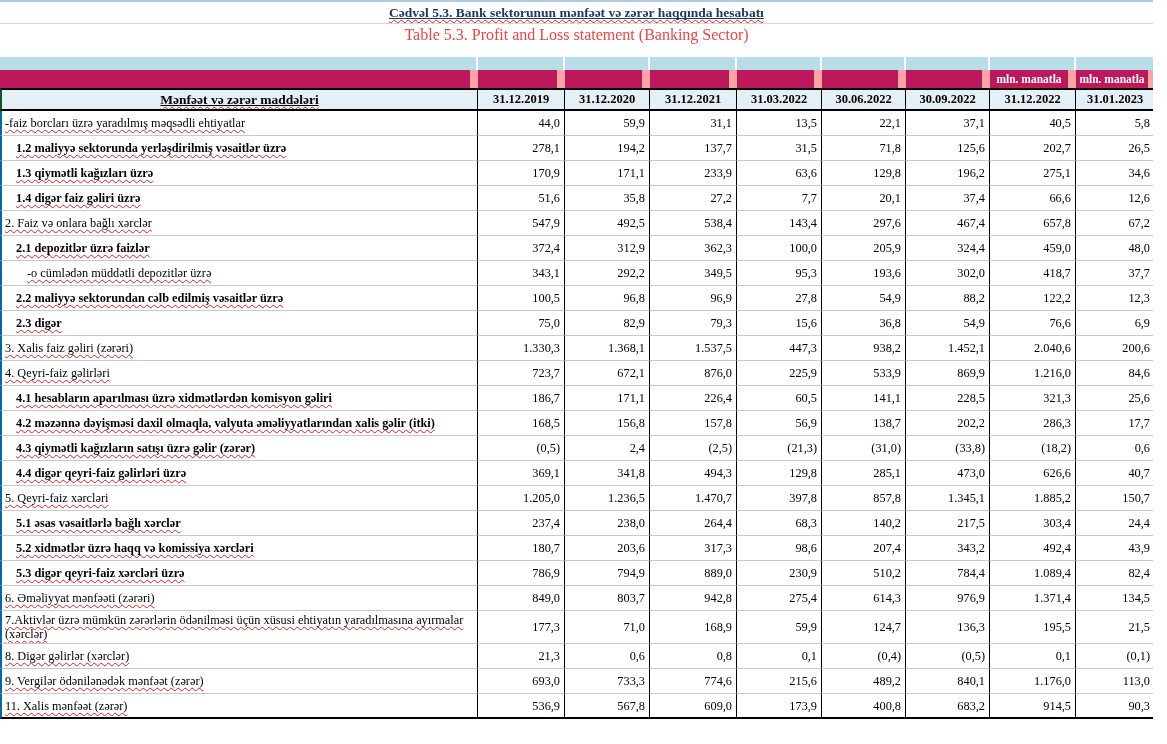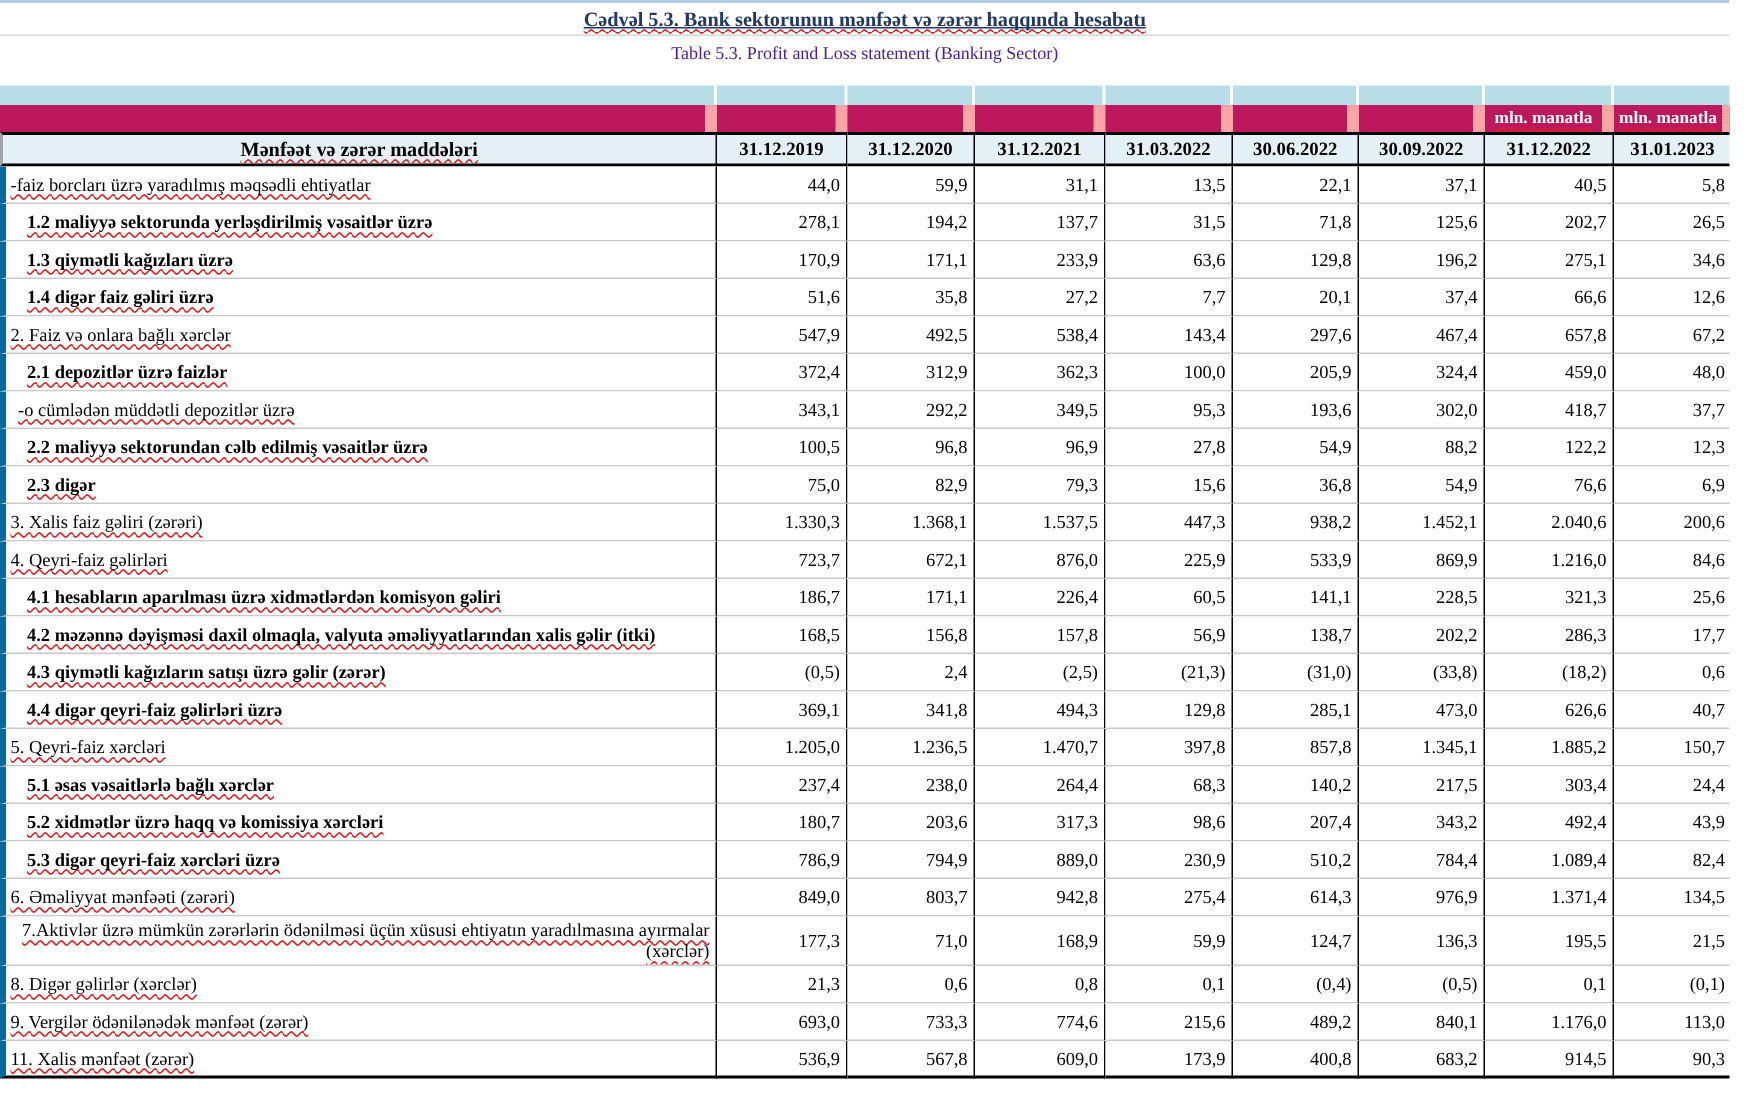--- a/index.html
+++ b/index.html
@@ -6,57 +6,57 @@
   .page{
     width:1153px;height:744px;overflow:hidden;position:relative;
     font-family:"Liberation Serif","DejaVu Serif",serif;color:#000;background:#fff;
   }
   .topline{height:2px;background:#aecde2;}
   .title-row{height:21px;display:flex;align-items:center;justify-content:center;}
   .title{font-size:13.5px;font-weight:bold;color:#1f3864;text-decoration:underline;text-decoration-color:#1f3864;}
   .sq{text-decoration-line:underline;text-decoration-style:wavy;text-decoration-color:#e02020;text-decoration-thickness:1px;text-underline-offset:2px;text-decoration-skip-ink:none;}
   .hr{height:1px;background:#d8d8d8;}
   .subtitle-row{height:22px;display:flex;align-items:center;justify-content:center;}
-  .subtitle{font-size:12px;color:#4c1d95;}
+  .subtitle{font-size:16px;color:#ef4444;}
   .spacer{height:11px;}
 
   .grid-row{display:grid;grid-template-columns:478px 87px 85px 87px 85px 84px 84px 86px 80px 11px;}
   .cell{box-sizing:border-box;overflow:hidden;}
 
   
   .band-light .cell{height:13px;background:#b7dee8;border-right:2px solid #fff;}
   .band-teal  .cell{height:18px;background:#be185d;border-right:8px solid #fca5a5;
     display:flex;align-items:center;justify-content:center;}
   .band-light .sliver,.band-teal .sliver{border-right:none;background:linear-gradient(to right,#fff 0 2px,transparent 2px);}
   .band-light .sliver{background-color:#b7dee8;}
   .band-teal  .sliver{background-color:#35869a;}
   .unit{color:#fff;font-weight:bold;font-size:11.5px;white-space:nowrap;}
 
   
   .thead .cell{height:23px;background:#e4f0f5;border-top:2px solid #000;border-bottom:2px solid #000;border-right:1px solid #000;
     display:flex;align-items:center;justify-content:center;font-weight:bold;}
-  .thead .label-h{border-left:2px solid #a3a3a3;font-size:13.5px;}
+  .thead .label-h{border-left:2px solid #14532d;font-size:13.5px;text-decoration:underline;}
   .thead .num-h{font-size:12.5px;}
   .thead .num-h:nth-last-child(2){border-right:2px solid #000000;}
   .thead .sliver{border-top:none;border-bottom:1px solid #c9c9c9;border-right:none;background:#fff;font-weight:normal;
     background-image:linear-gradient(#000,#000);background-repeat:no-repeat;background-size:1px 100%;background-position:4px 0;}
 
   
   .tr .cell{min-height:25px;border-bottom:1px solid #c9c9c9;border-right:1px solid #000;background:#fff;
     display:flex;align-items:center;font-size:12.3px;line-height:14px;}
-  .tr .label{border-left:4px solid #0369a1;justify-content:flex-start;padding-right:4px;text-align:right;}
+  .tr .label{border-left:2px solid #0369a1;justify-content:flex-start;padding-right:4px;}
   .tr .num{justify-content:flex-end;padding-right:4px;white-space:nowrap;}
   .tr .num:nth-last-child(2){border-right:2px solid #000;}
   .tr .sliver{border-right:none;background-image:linear-gradient(#000,#000);background-repeat:no-repeat;background-size:1px 100%;background-position:4px 0;}
   .tr.tall .cell{min-height:33px;}
   .tr.last .cell{border-bottom:2px solid #000;}
   .tr.last .sliver{border-bottom:1px solid #c9c9c9;}
   .ind0{padding-left:3px;}
   .ind1{padding-left:14px;font-weight:bold;}
-  .ind2{padding-left:8px;}
+  .ind2{padding-left:25px;}
 </style>
 </head>
 <body>
 
 <div class="page">
   <div class="topline"></div>
 
   <div class="title-row">
     <span class="title"><span class="sq">Cədvəl 5.3. Bank sektorunun mənfəət və zərər haqqında hesabatı</span></span>
   </div>

